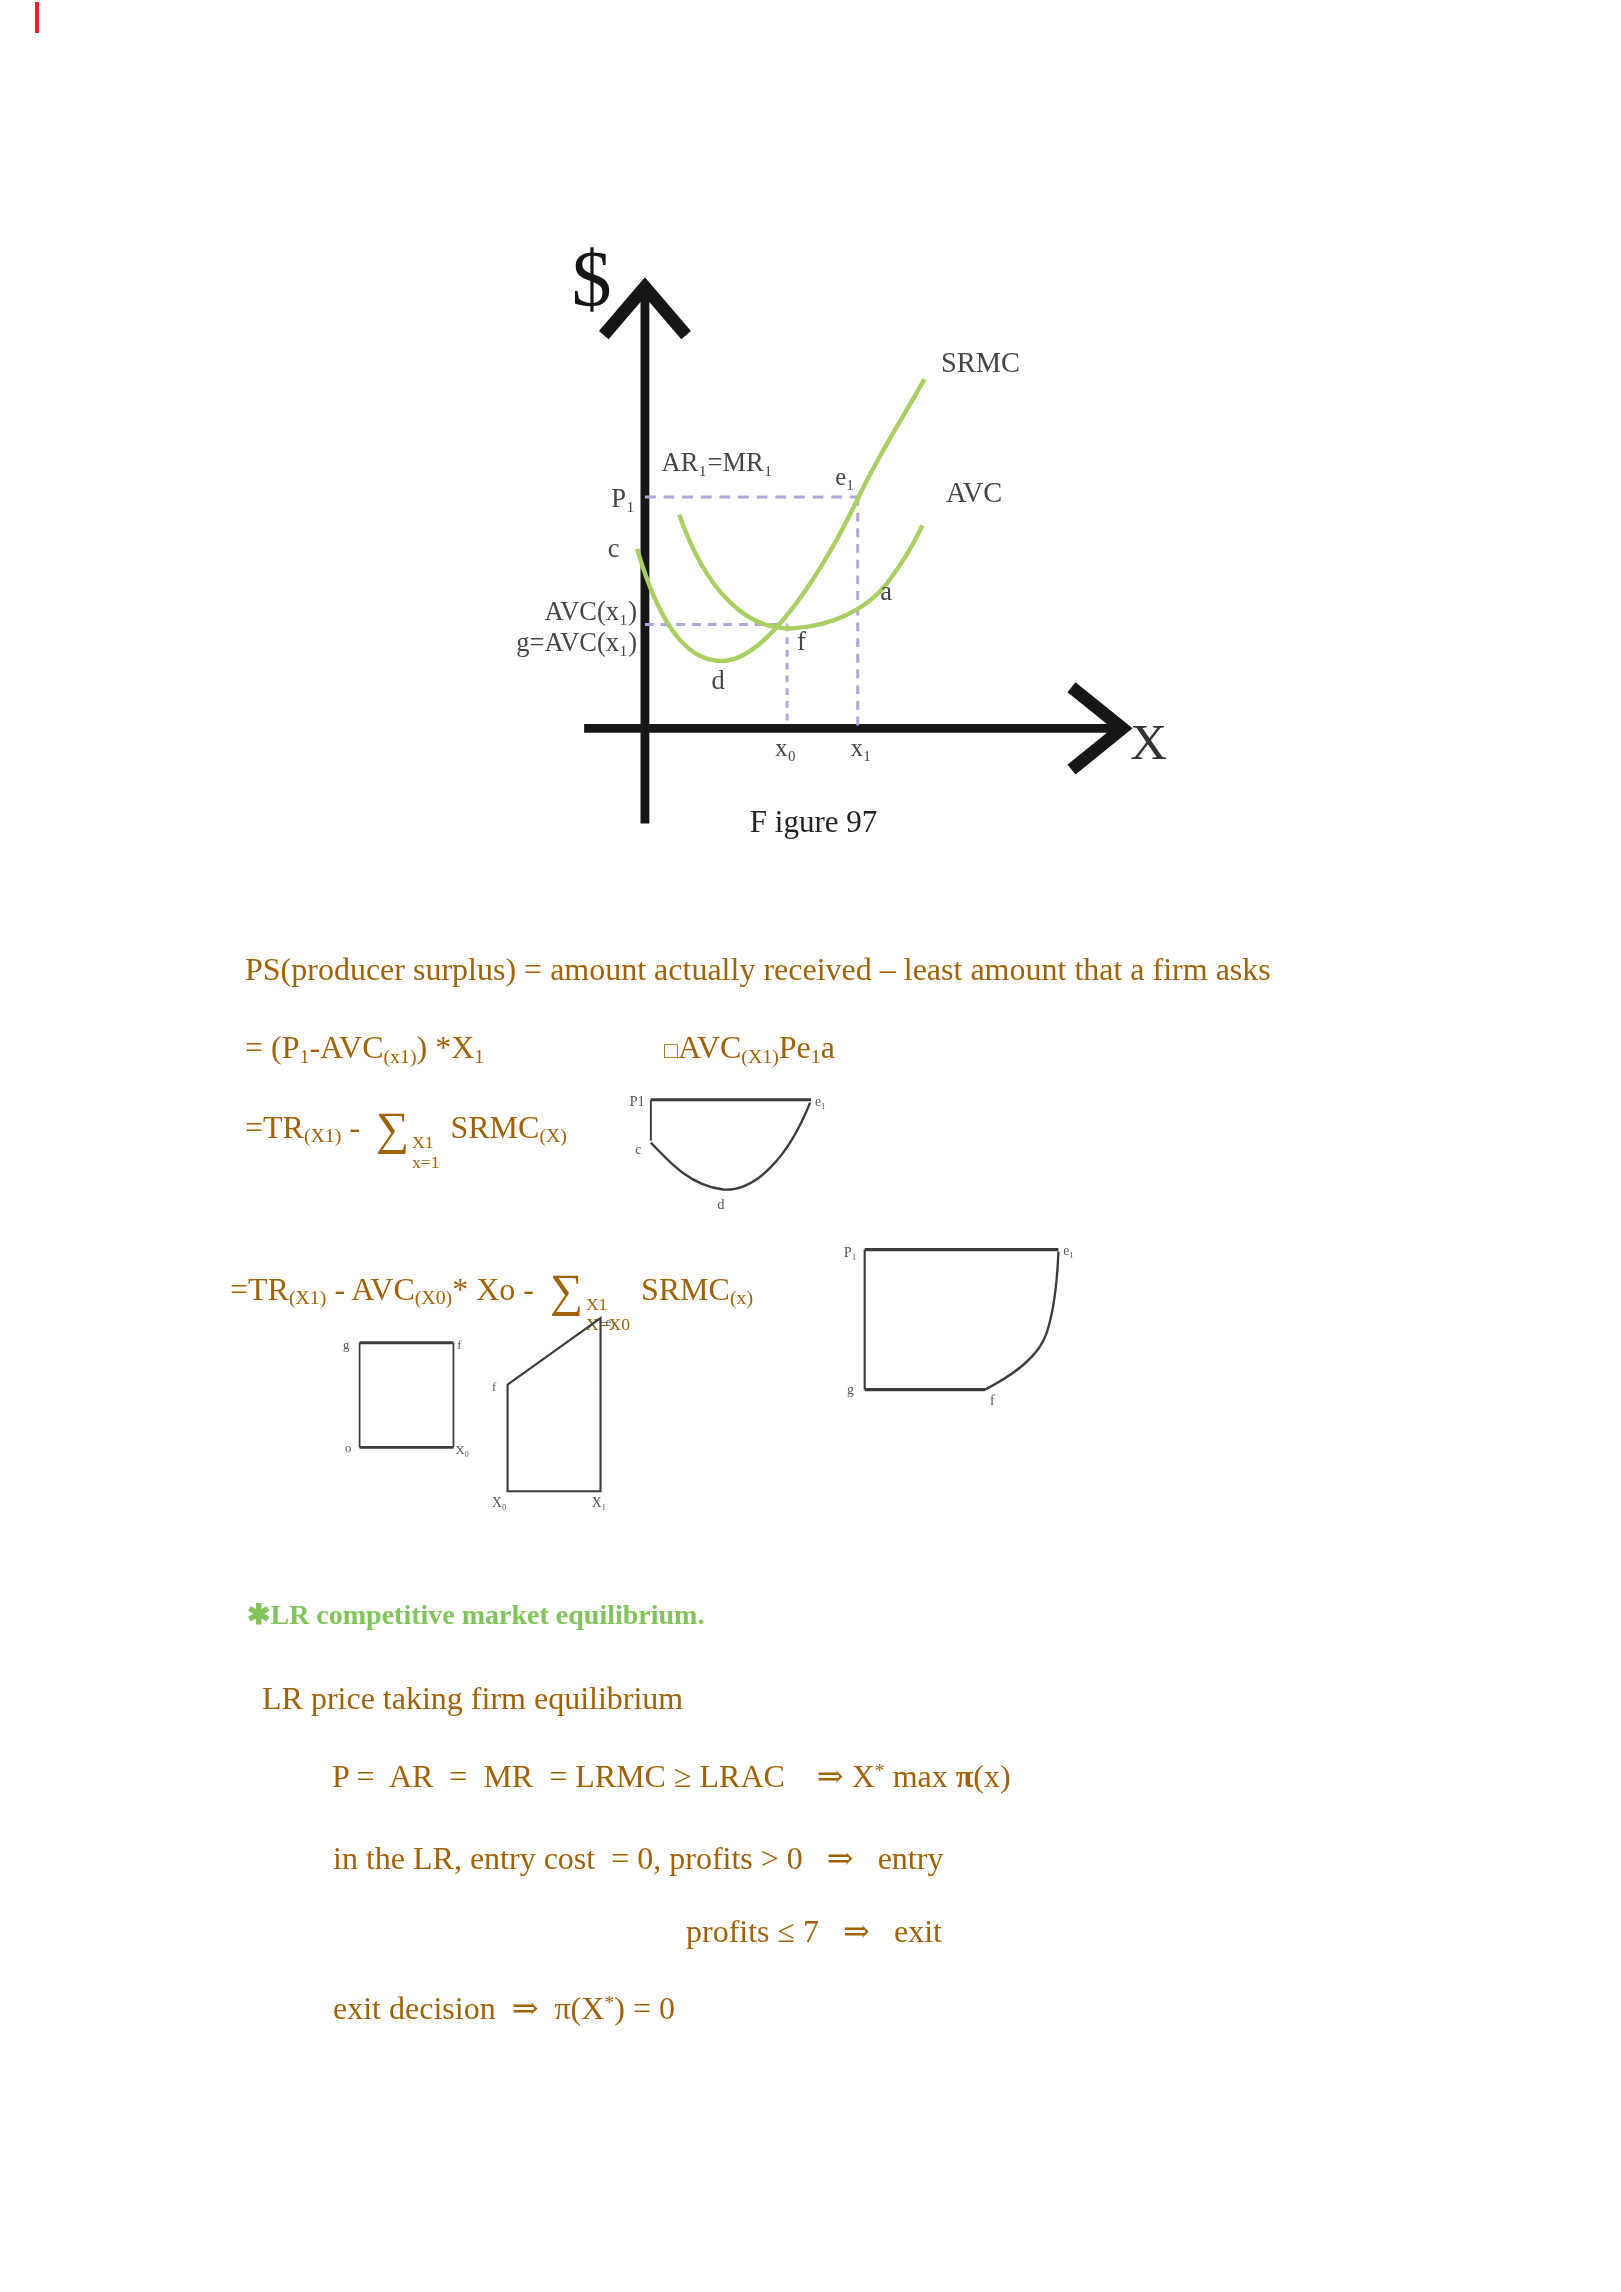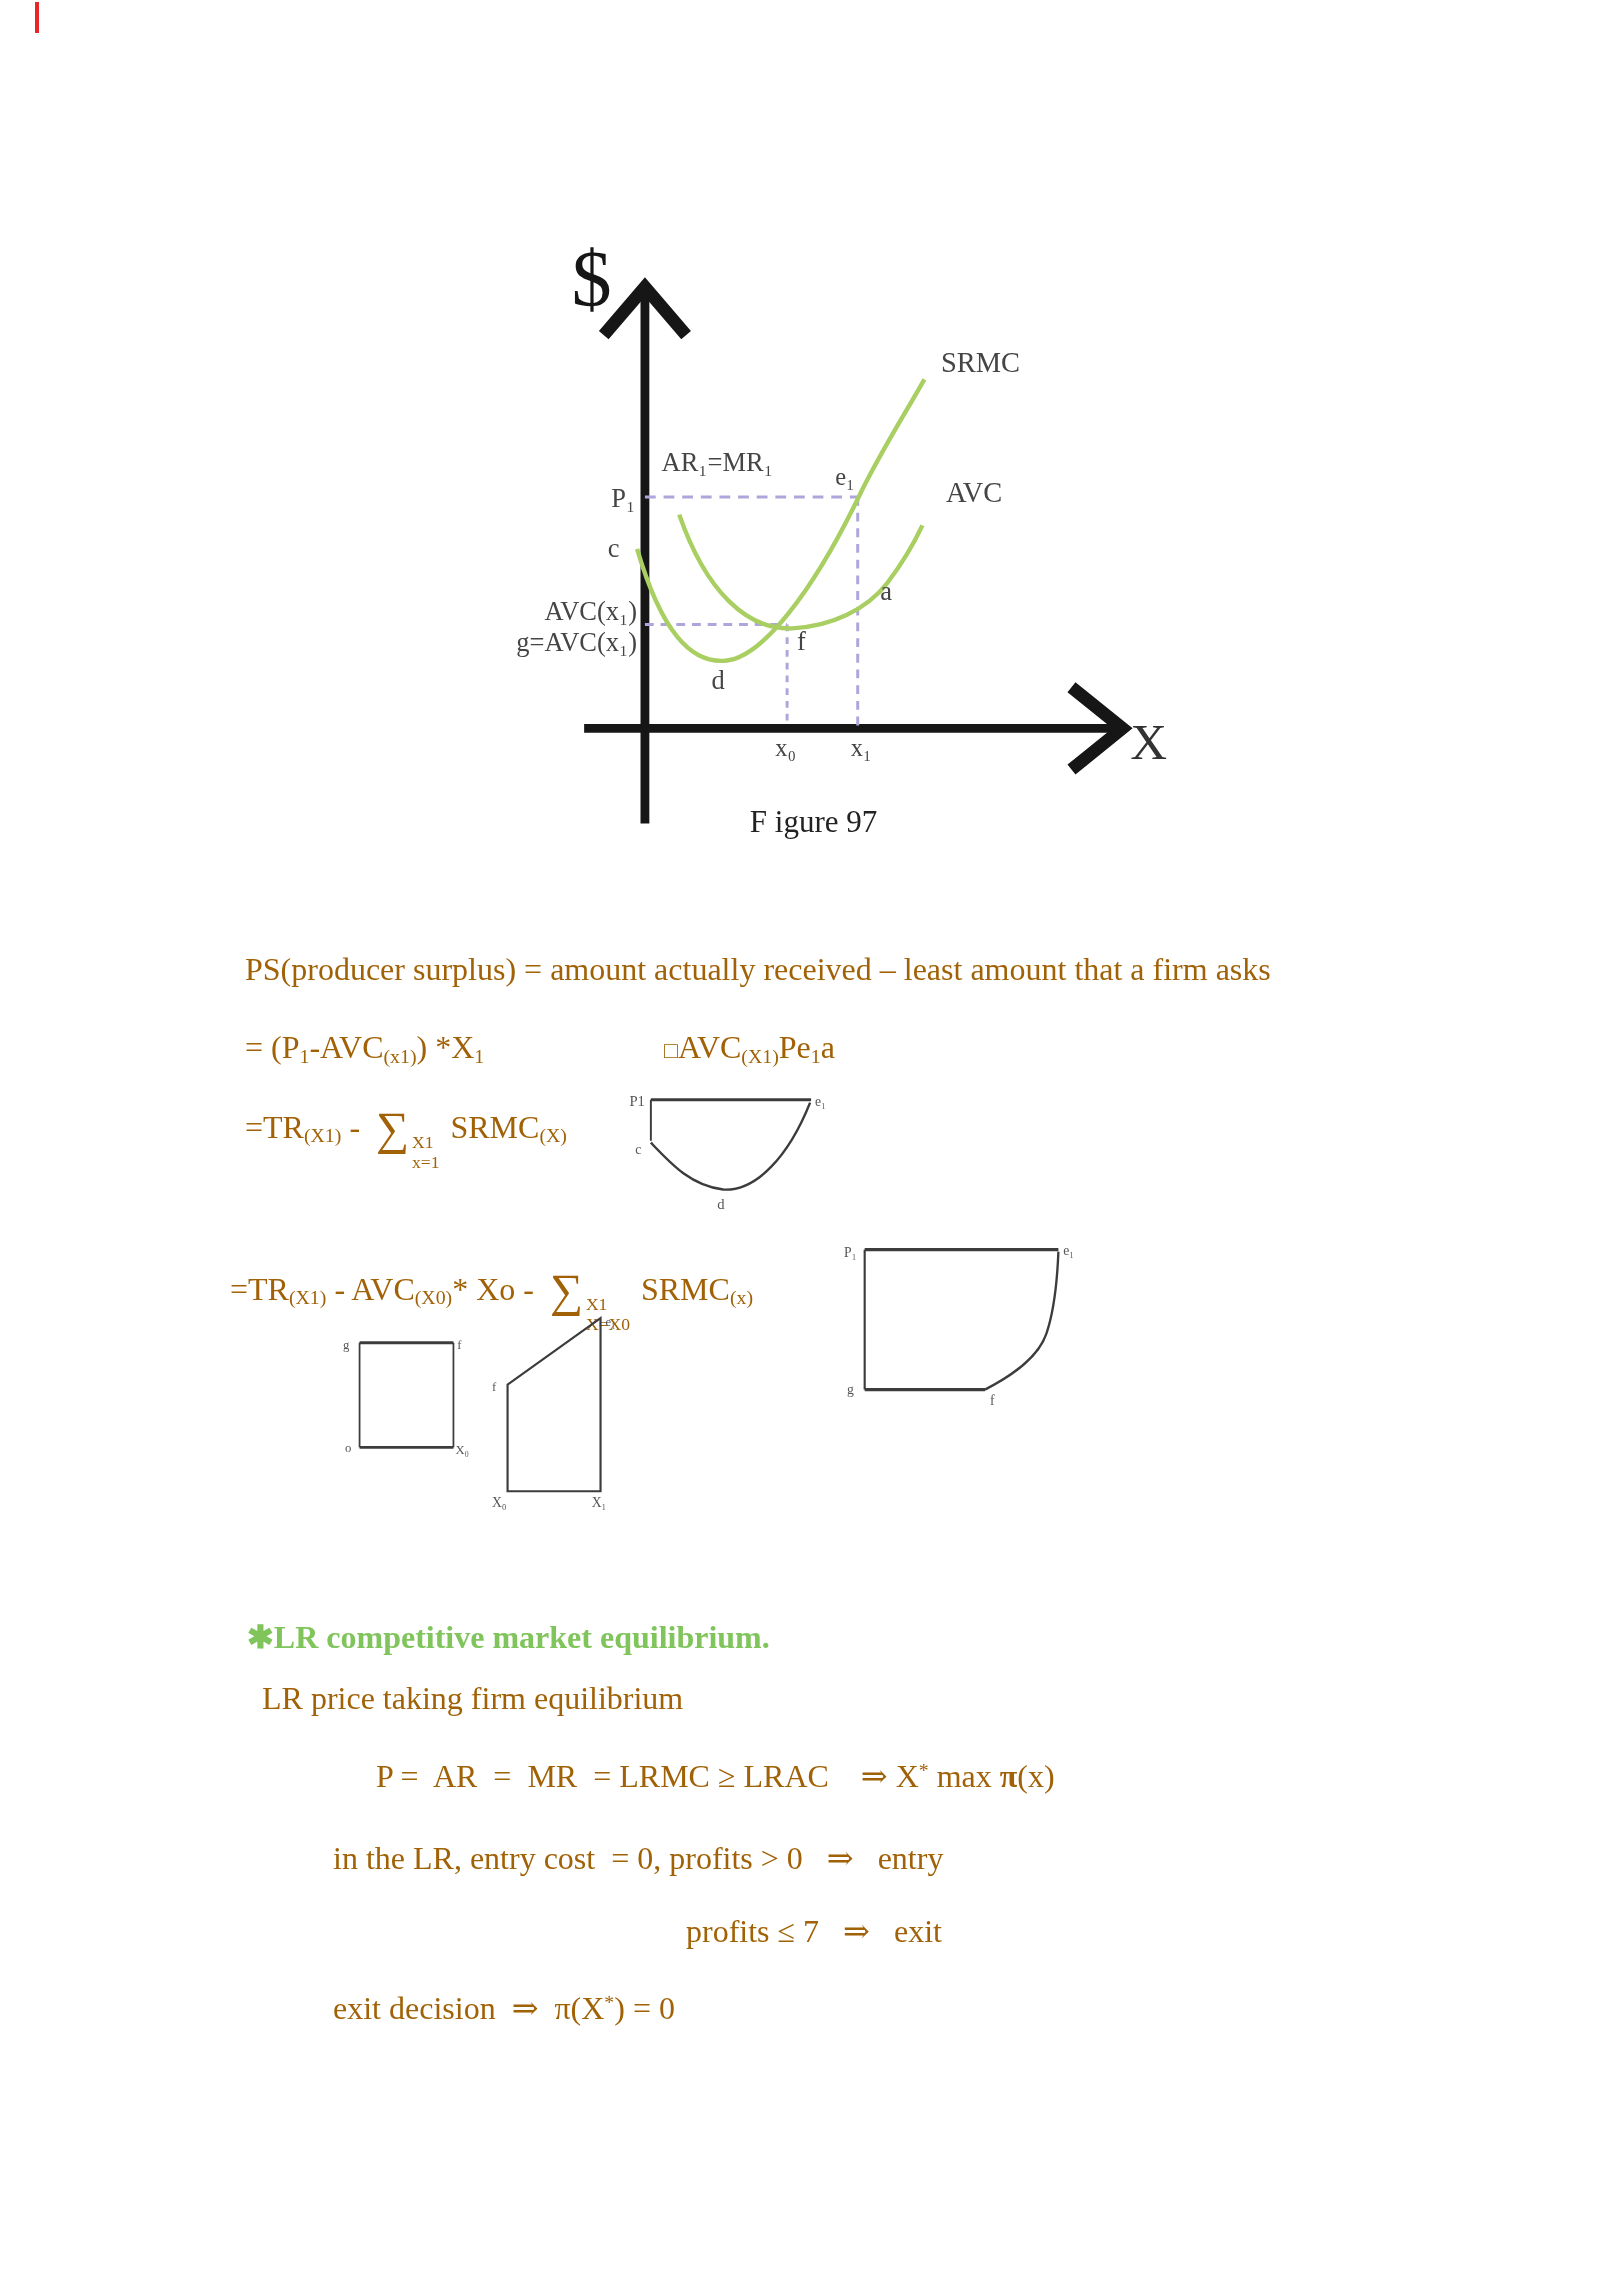--- a/index.html
+++ b/index.html
@@ -13,22 +13,22 @@
   .sq{font-size:.72em;}
   .b{font-weight:bold;}
   .stk{display:inline-flex;flex-direction:column;font-size:.55em;line-height:1.12;
        vertical-align:-0.62em;text-align:left;padding:0 2.9px;}
   .stk span{display:block;}
   #red-mark{left:35px;top:2px;width:3.9px;height:31px;background:#e8262a;}
   #figwrap{left:490px;top:137px;width:706px;height:716px;}
   #figcap{position:absolute;left:196px;top:667px;width:255px;text-align:center;
           font-size:31px;color:#222;}
   .mini{position:absolute;}
-  #heading{position:absolute;left:247px;top:1598px;font-size:32px;font-weight:bold;
-           color:#80c45c;white-space:pre;margin-top:20px;}
+  #heading{position:absolute;left:247px;top:1598px;font-size:28px;font-weight:bold;
+           color:#80c45c;white-space:pre;}
   svg text{font-family:"Liberation Serif","DejaVu Serif",serif;}
 </style>
 </head>
 <body>
 
 <div id="red-mark" class="abs"></div>
 
 <div id="figwrap" class="abs">
   <svg width="706" height="716" viewBox="0 0 720 730">
 
@@ -119,20 +119,20 @@
     <text x="227" y="20" font-size="14" fill="#555">e₁</text>
     <text x="6" y="163" font-size="14" fill="#555">g</text>
     <text x="152" y="174" font-size="14" fill="#555">f</text>
   </svg>
 </div>
 
 <div id="heading"><span class="star">✱</span><span>LR competitive market equilibrium.</span></div>
 
 <div class="eqline" style="left:262px;top:1678px;">LR price taking firm equilibrium</div>
 
-<div class="eqline" style="left:332px;top:1756px;margin-left:44px;"><span>P =  AR  =  MR  = LRMC ≥ LRAC    ⇒ X</span><span class="sup">*</span><span> max </span><span class="b">π</span><span>(x)</span></div>
+<div class="eqline" style="left:332px;top:1756px;"><span>P =  AR  =  MR  = LRMC ≥ LRAC    ⇒ X</span><span class="sup">*</span><span> max </span><span class="b">π</span><span>(x)</span></div>
 
 <div class="eqline" style="left:333px;top:1838px;">in the LR, entry cost  = 0, profits &gt; 0   ⇒   entry</div>
 
 <div class="eqline" style="left:686px;top:1911px;">profits ≤ 7   ⇒   exit</div>
 
 <div class="eqline" style="left:333px;top:1988px;"><span>exit decision  ⇒  π(X</span><span class="sup">*</span><span>) = 0</span></div>
 
 
 </body></html>

